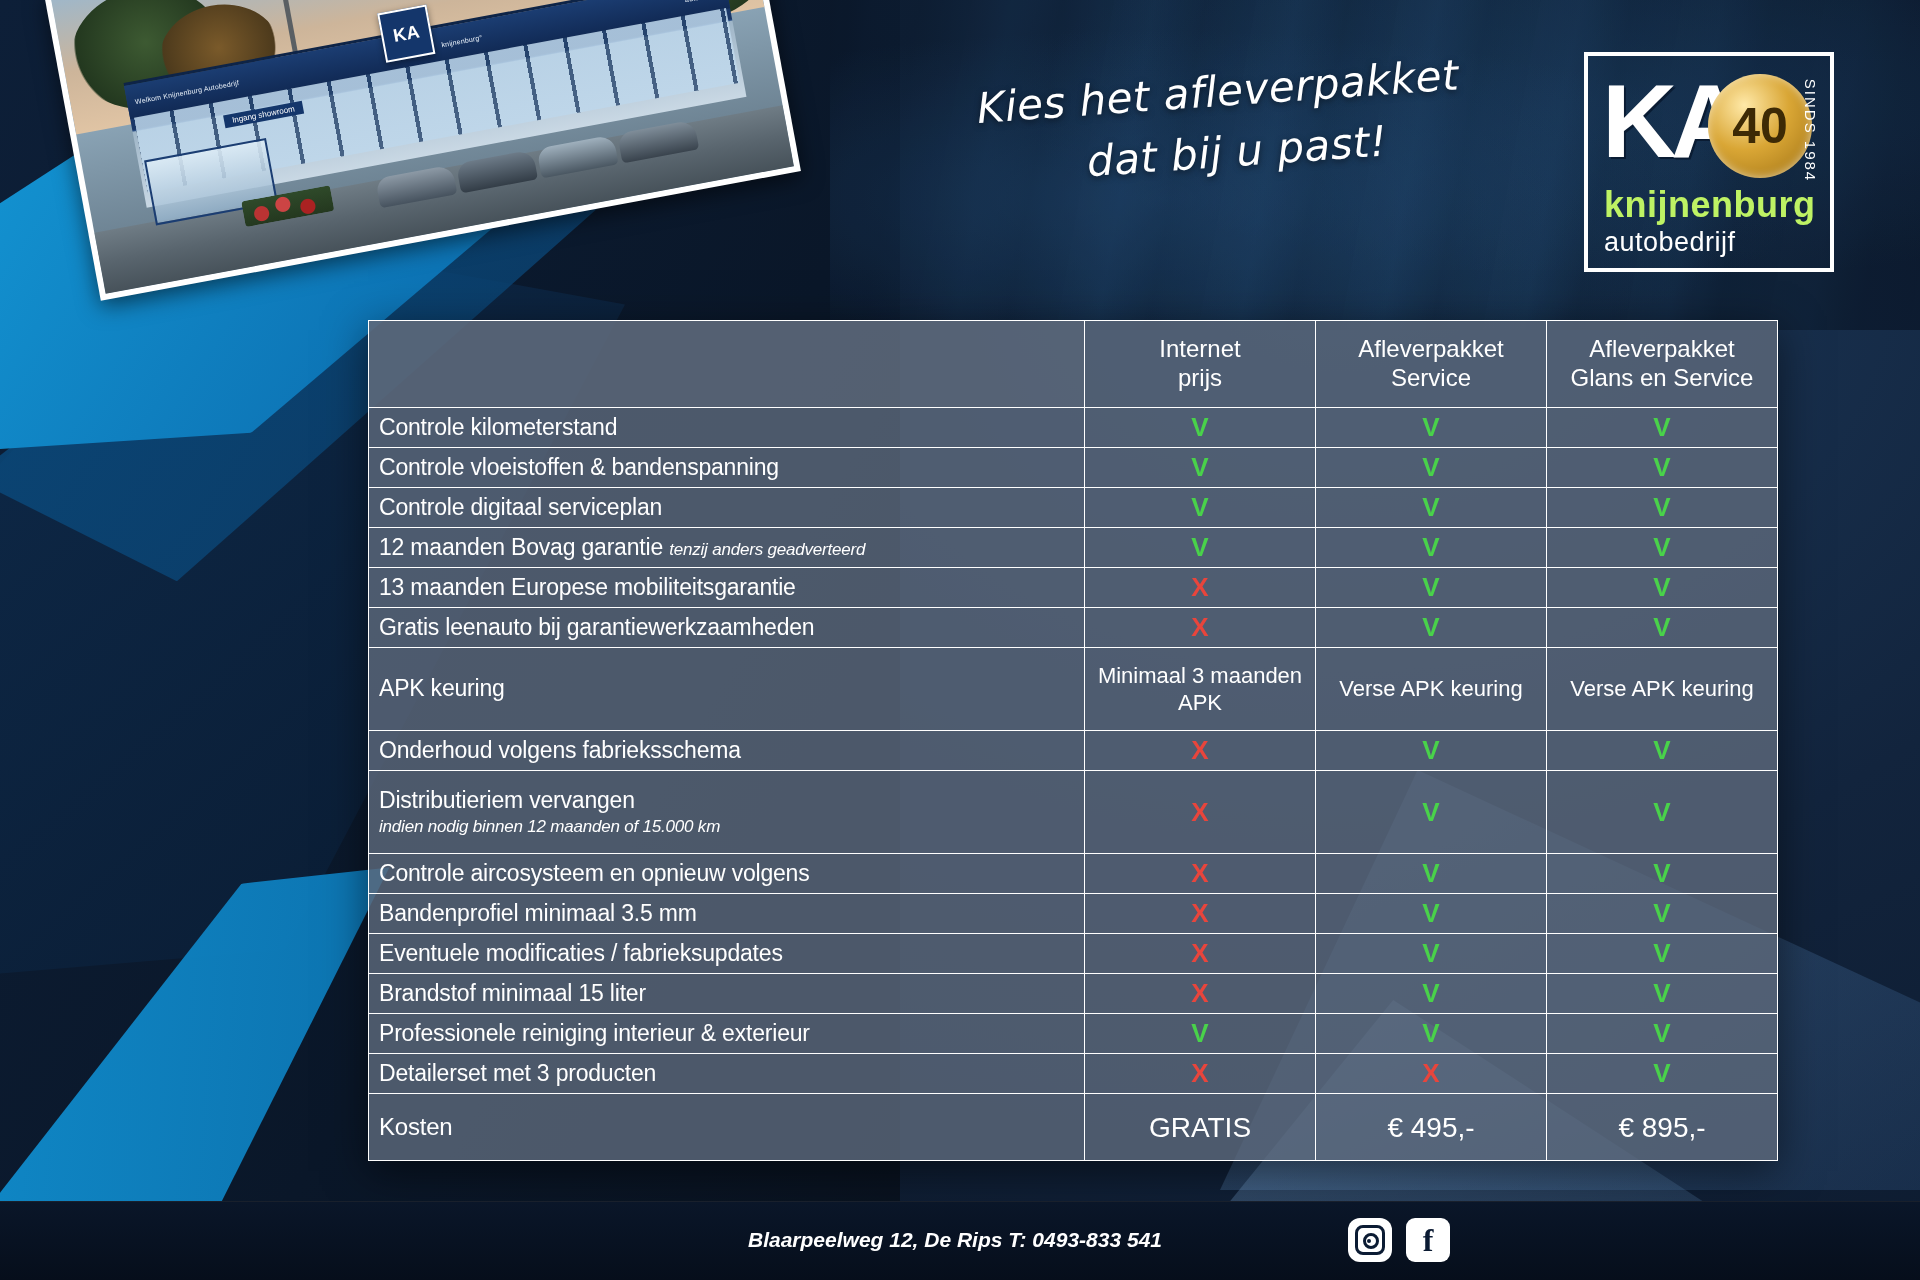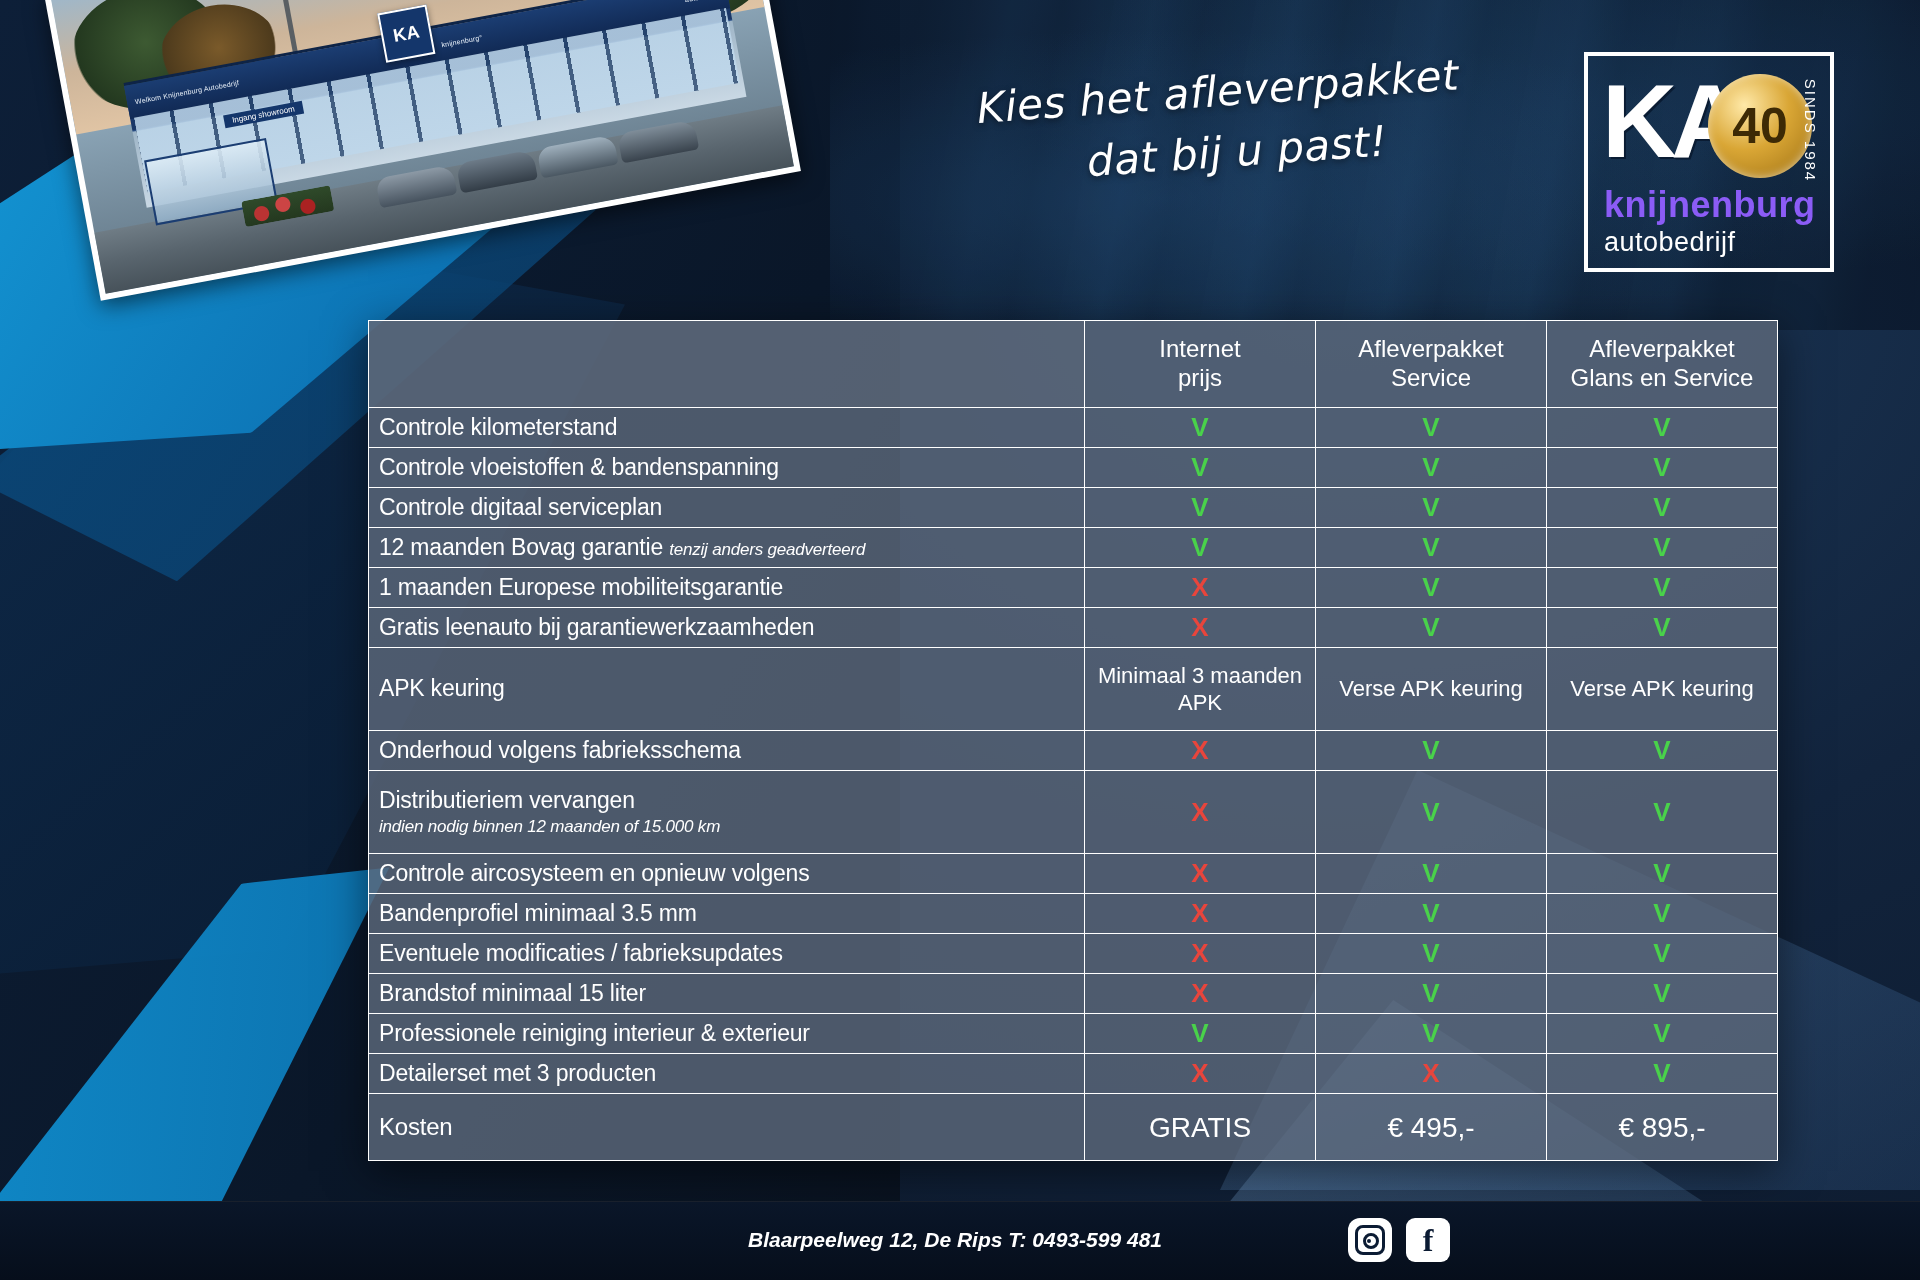--- a/index.html
+++ b/index.html
@@ -250,21 +250,21 @@
     background: radial-gradient(circle at 35% 30%, #ffe9a8 0%, #d9a635 45%, #9d6f12 100%);
     color: #3d2a05;
     font-size: 50px;
     font-weight: bold;
     display: flex; align-items: center; justify-content: center;
     box-shadow: inset 0 0 10px rgba(255,255,255,.6);
   }
   .logo-name {
     position: absolute;
     left: 16px; bottom: 42px;
-    color: #8b5cf6;
+    color: #bef264;
     font-size: 36px;
     font-weight: bold;
     letter-spacing: .5px;
   }
   .logo-sub {
     position: absolute;
     left: 16px; bottom: 10px;
     color: #fff;
     font-size: 27px;
     letter-spacing: .5px;
@@ -510,21 +510,21 @@
             <td class="mark yes">V</td>
             <td class="mark yes">V</td>
           </tr>
           <tr>
             <td class="feature"><span>12 maanden Bovag garantie</span> <span class="note">tenzij anders geadverteerd</span></td>
             <td class="mark yes">V</td>
             <td class="mark yes">V</td>
             <td class="mark yes">V</td>
           </tr>
           <tr>
-            <td class="feature"><span>1 maanden Europese mobiliteitsgarantie</span></td>
+            <td class="feature"><span>13 maanden Europese mobiliteitsgarantie</span></td>
             <td class="mark no">X</td>
             <td class="mark yes">V</td>
             <td class="mark yes">V</td>
           </tr>
           <tr>
             <td class="feature"><span>Gratis leenauto bij garantiewerkzaamheden</span></td>
             <td class="mark no">X</td>
             <td class="mark yes">V</td>
             <td class="mark yes">V</td>
           </tr>
@@ -586,21 +586,21 @@
             <td class="feature">Kosten</td>
             <td class="txt">GRATIS</td>
             <td class="txt">€ 495,-</td>
             <td class="txt">€ 895,-</td>
           </tr>
         </tbody>
     </table>
   </div>
 
   <div class="footer">
-    <div class="addr">Blaarpeelweg 12, De Rips  T: 0493-599 481</div>
+    <div class="addr">Blaarpeelweg 12, De Rips  T: 0493-833 541</div>
     <div class="socials">
       <div class="soc ig">
         <div class="ring">
             <span class="dot"></span>
           </div>
       </div>
       <div class="soc fb">f</div>
     </div>
   </div>
 </div>

